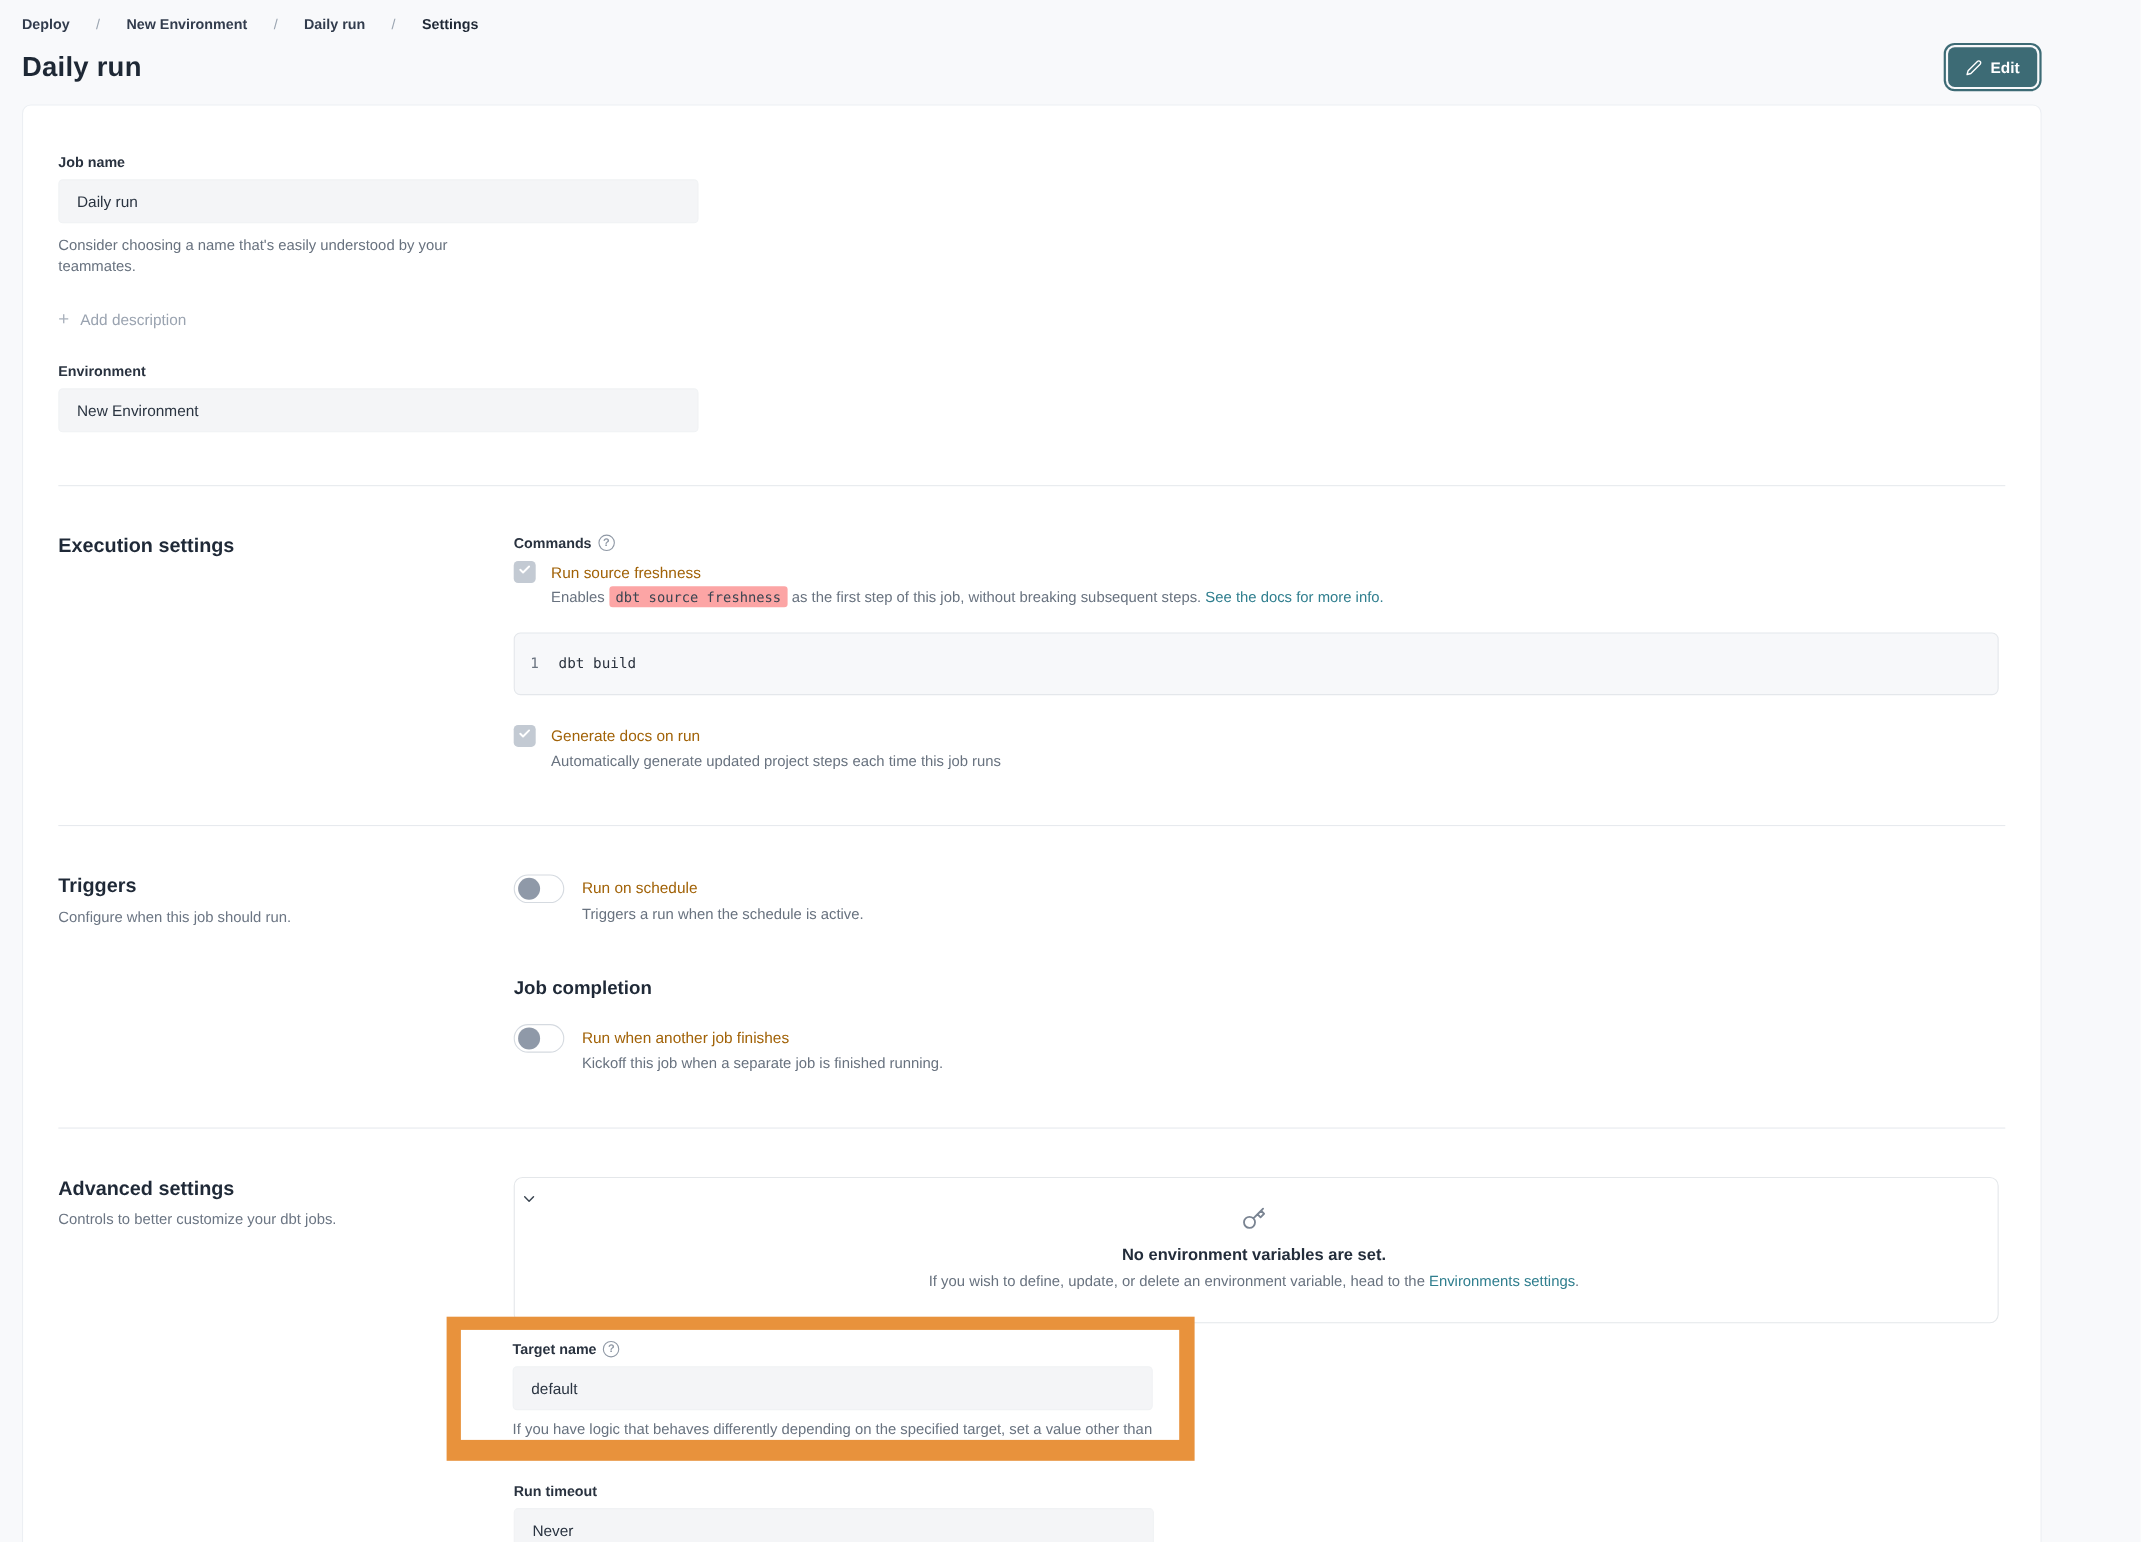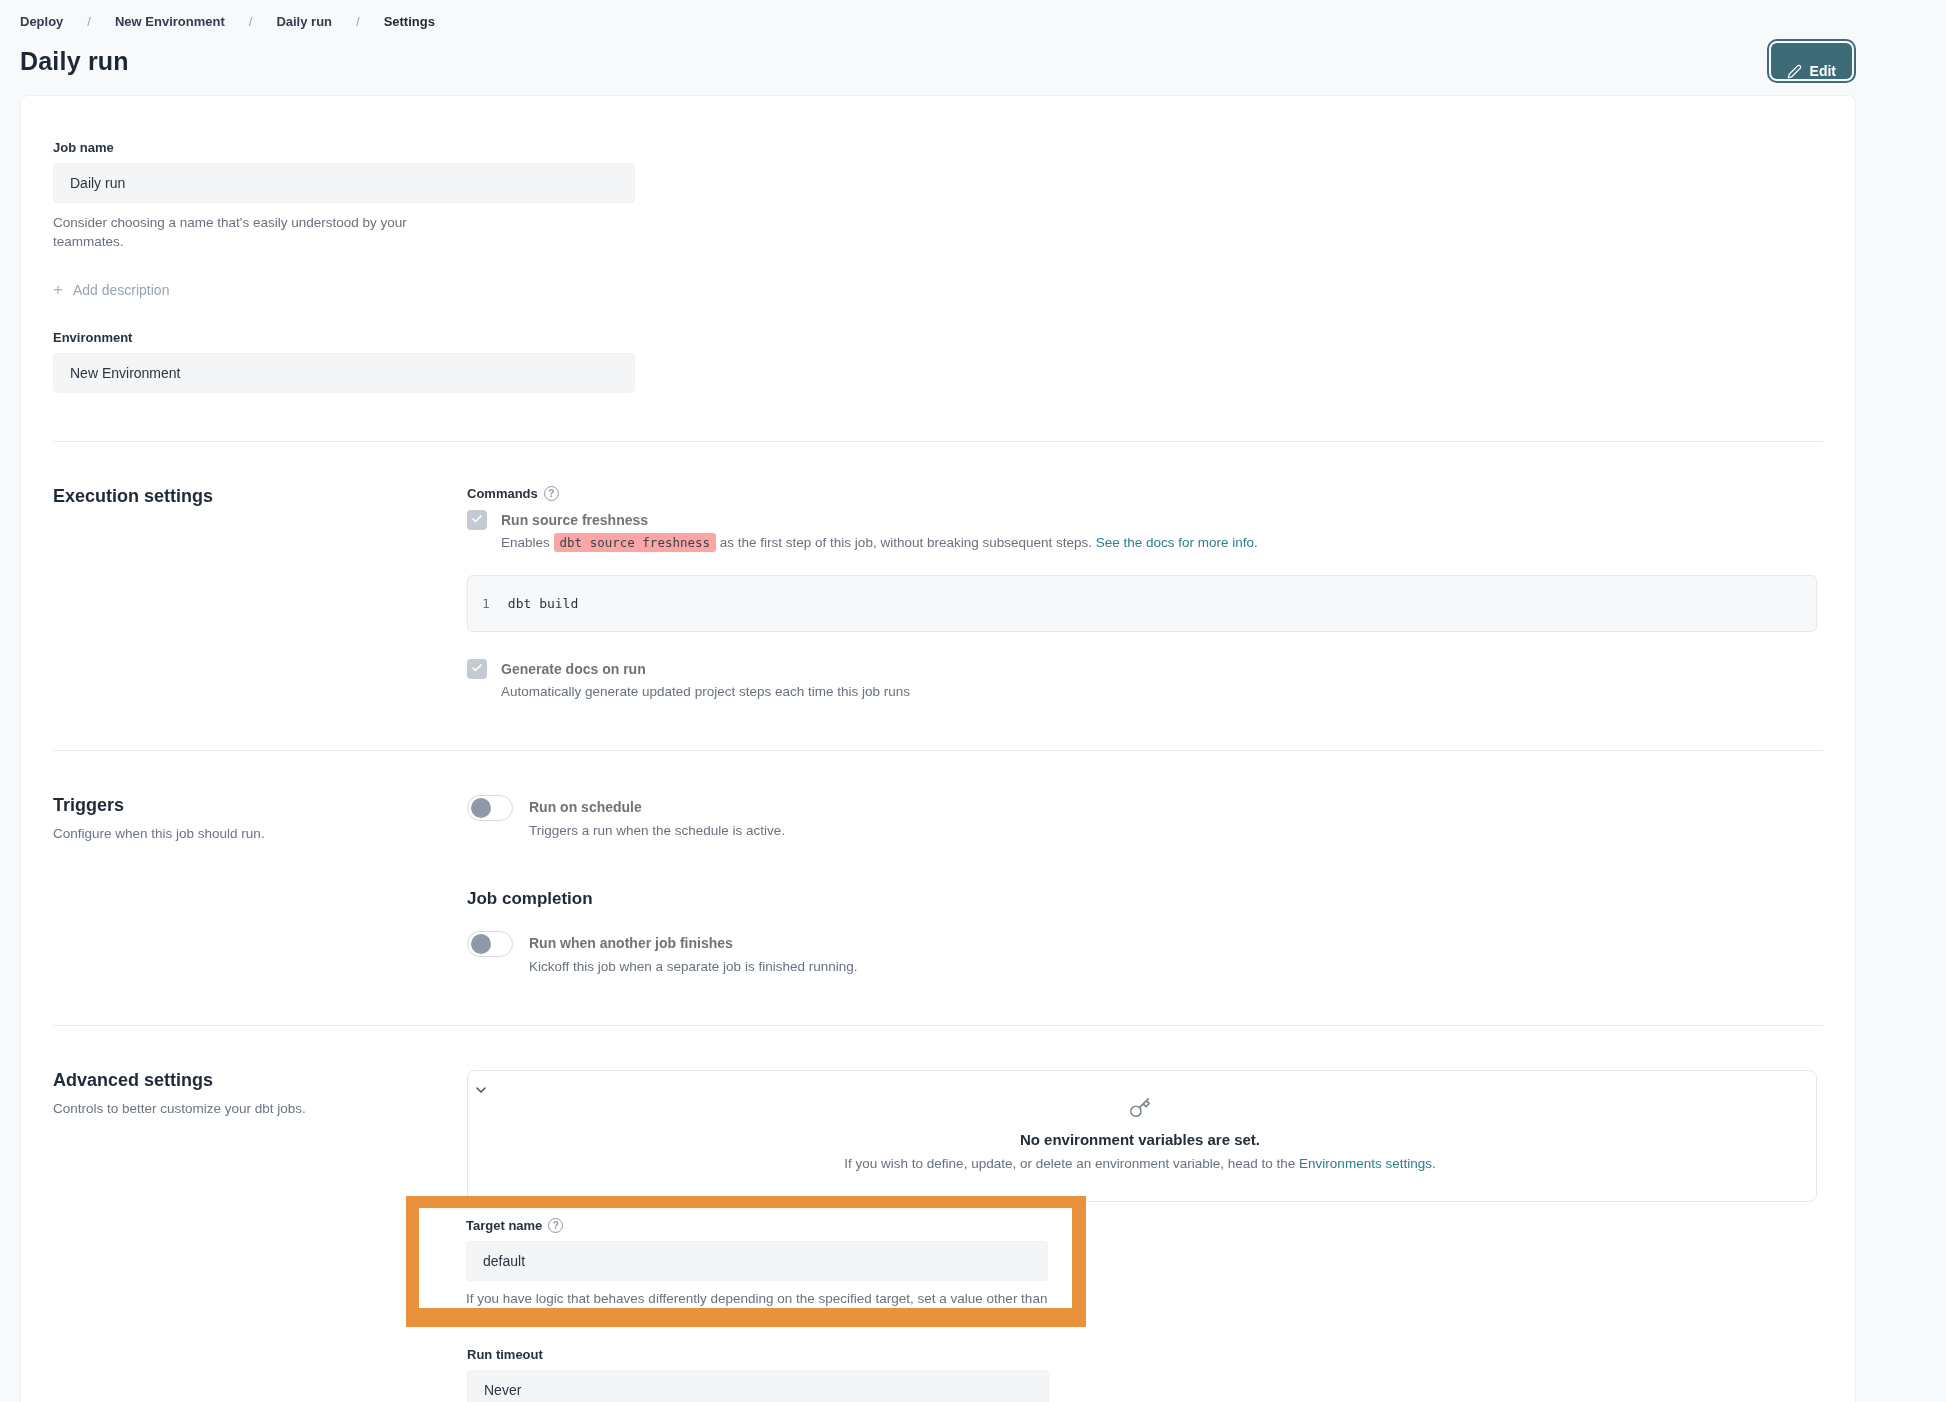--- a/index.html
+++ b/index.html
@@ -12,21 +12,21 @@
   }
   
   .topbar { padding:14px 90px 0 20px; }
   .breadcrumb { display:flex; align-items:center; gap:24px; font-size:13px; font-weight:600; color:#323c4d; }
   .breadcrumb .crumb { cursor:pointer; }
   .breadcrumb .sep { color:#9aa4b0; font-weight:400; }
   .breadcrumb .crumb.current { font-weight:700; color:#1f2835; }
   .title-row { display:flex; justify-content:space-between; align-items:center; margin-top:14px; }
   .page-title { font-size:25px; font-weight:700; color:#1e2835; letter-spacing:.2px; }
   .edit-btn {
-    display:inline-flex; align-items:flex-end; gap:8px;
+    display:inline-flex; align-items:center; gap:8px;
     background:#3d6b75; color:#fff; border:none; border-radius:6px;
     height:36px; padding:0 16px; font-size:14px; font-weight:600;
     font-family:inherit; cursor:pointer;
     box-shadow:0 0 0 2px #f8f9fb, 0 0 0 4px #3d6b75;
     margin-right:4px;
   }
   .edit-btn svg { display:block; }
   
   .card {
     margin:16px 90px 0 20px;
@@ -67,21 +67,21 @@
     margin:30px 0 32px 0; padding:0;
   }
   .add-desc .plus { font-size:17px; line-height:1; color:#aab2bd; }
   
   .check-row { display:flex; align-items:flex-start; gap:14px; }
   .checkbox {
     width:20px; height:20px; border-radius:4px; background:#c3cad3;
     display:flex; align-items:center; justify-content:center; flex:0 0 auto;
     margin-top:1px; cursor:pointer;
   }
-  .check-label { font-size:14px; font-weight:700; color:#737373; line-height:22px; }
+  .check-label { font-size:14px; font-weight:400; color:#a16207; line-height:22px; }
   .check-desc { font-size:13.5px; color:#68727f; margin-top:2px; line-height:20px; }
   .code-chip {
     font-family:"DejaVu Sans Mono","Liberation Mono",monospace;
     background:#fca5a5; color:#3a4450; font-size:12.5px;
     padding:2px 6px; border-radius:3px;
   }
   a.link { color:#2f7e8e; text-decoration:none; cursor:pointer; }
   
   .code-editor {
     width:1350px; height:57px;

